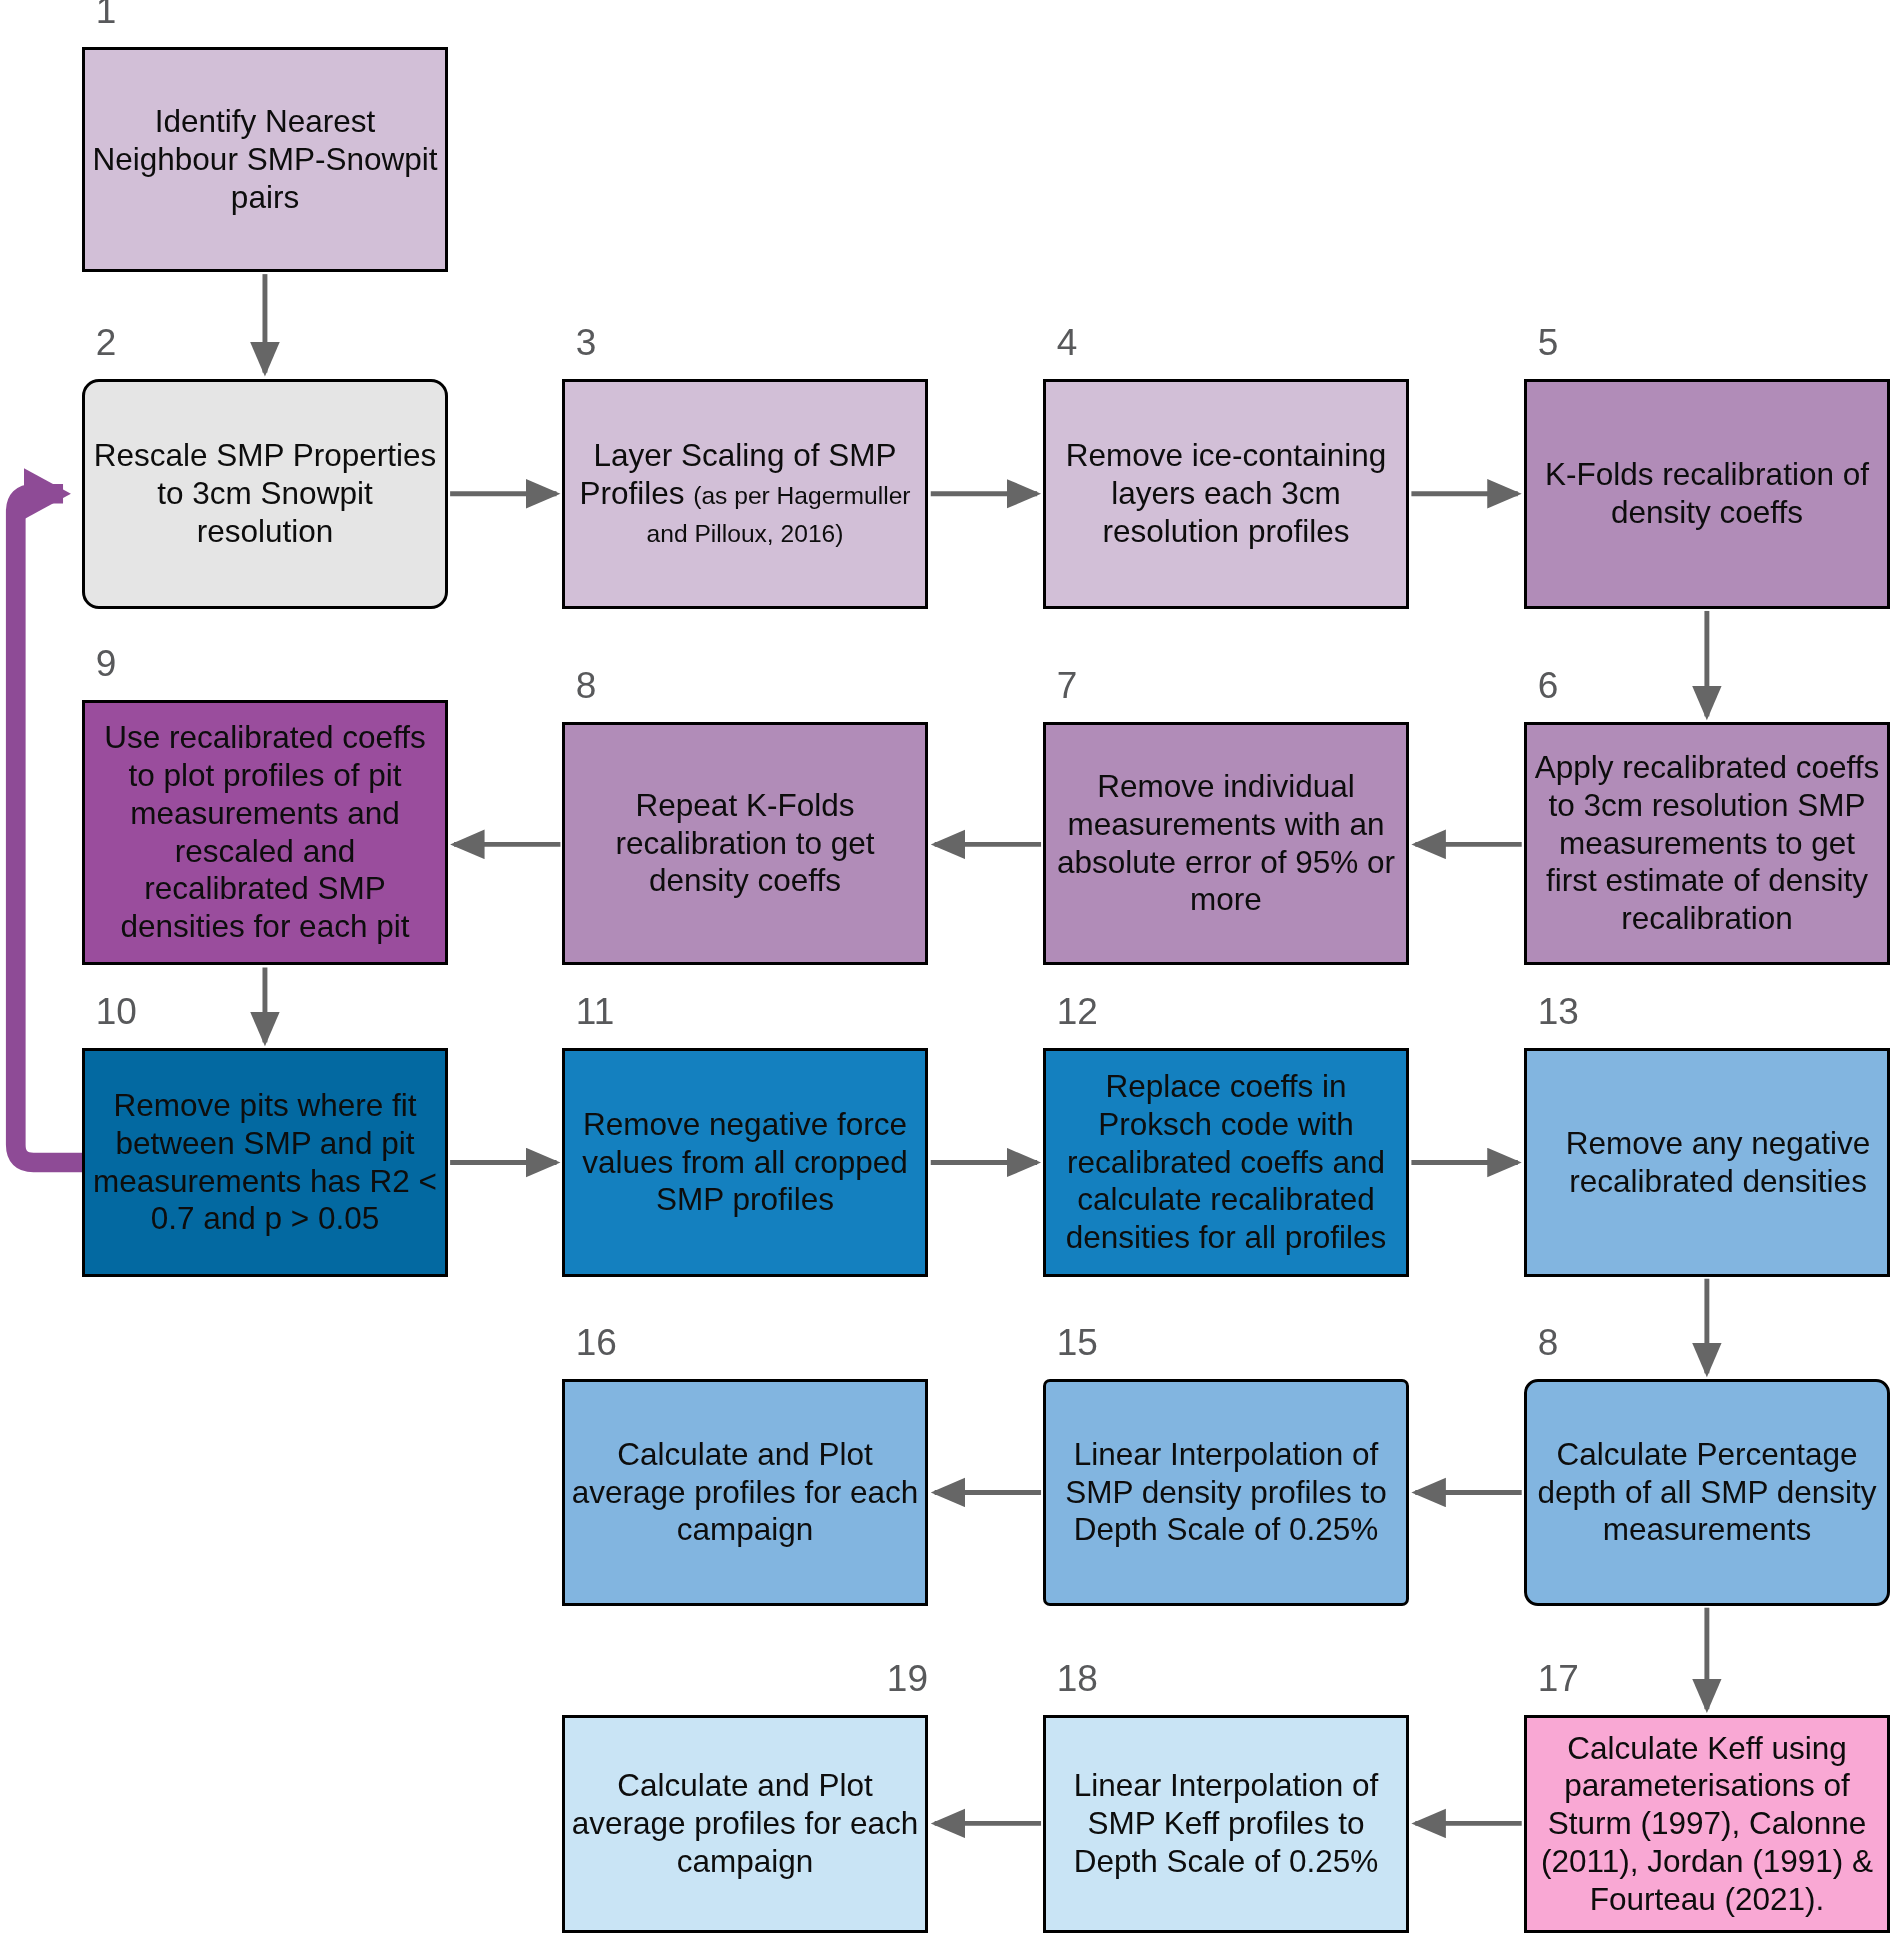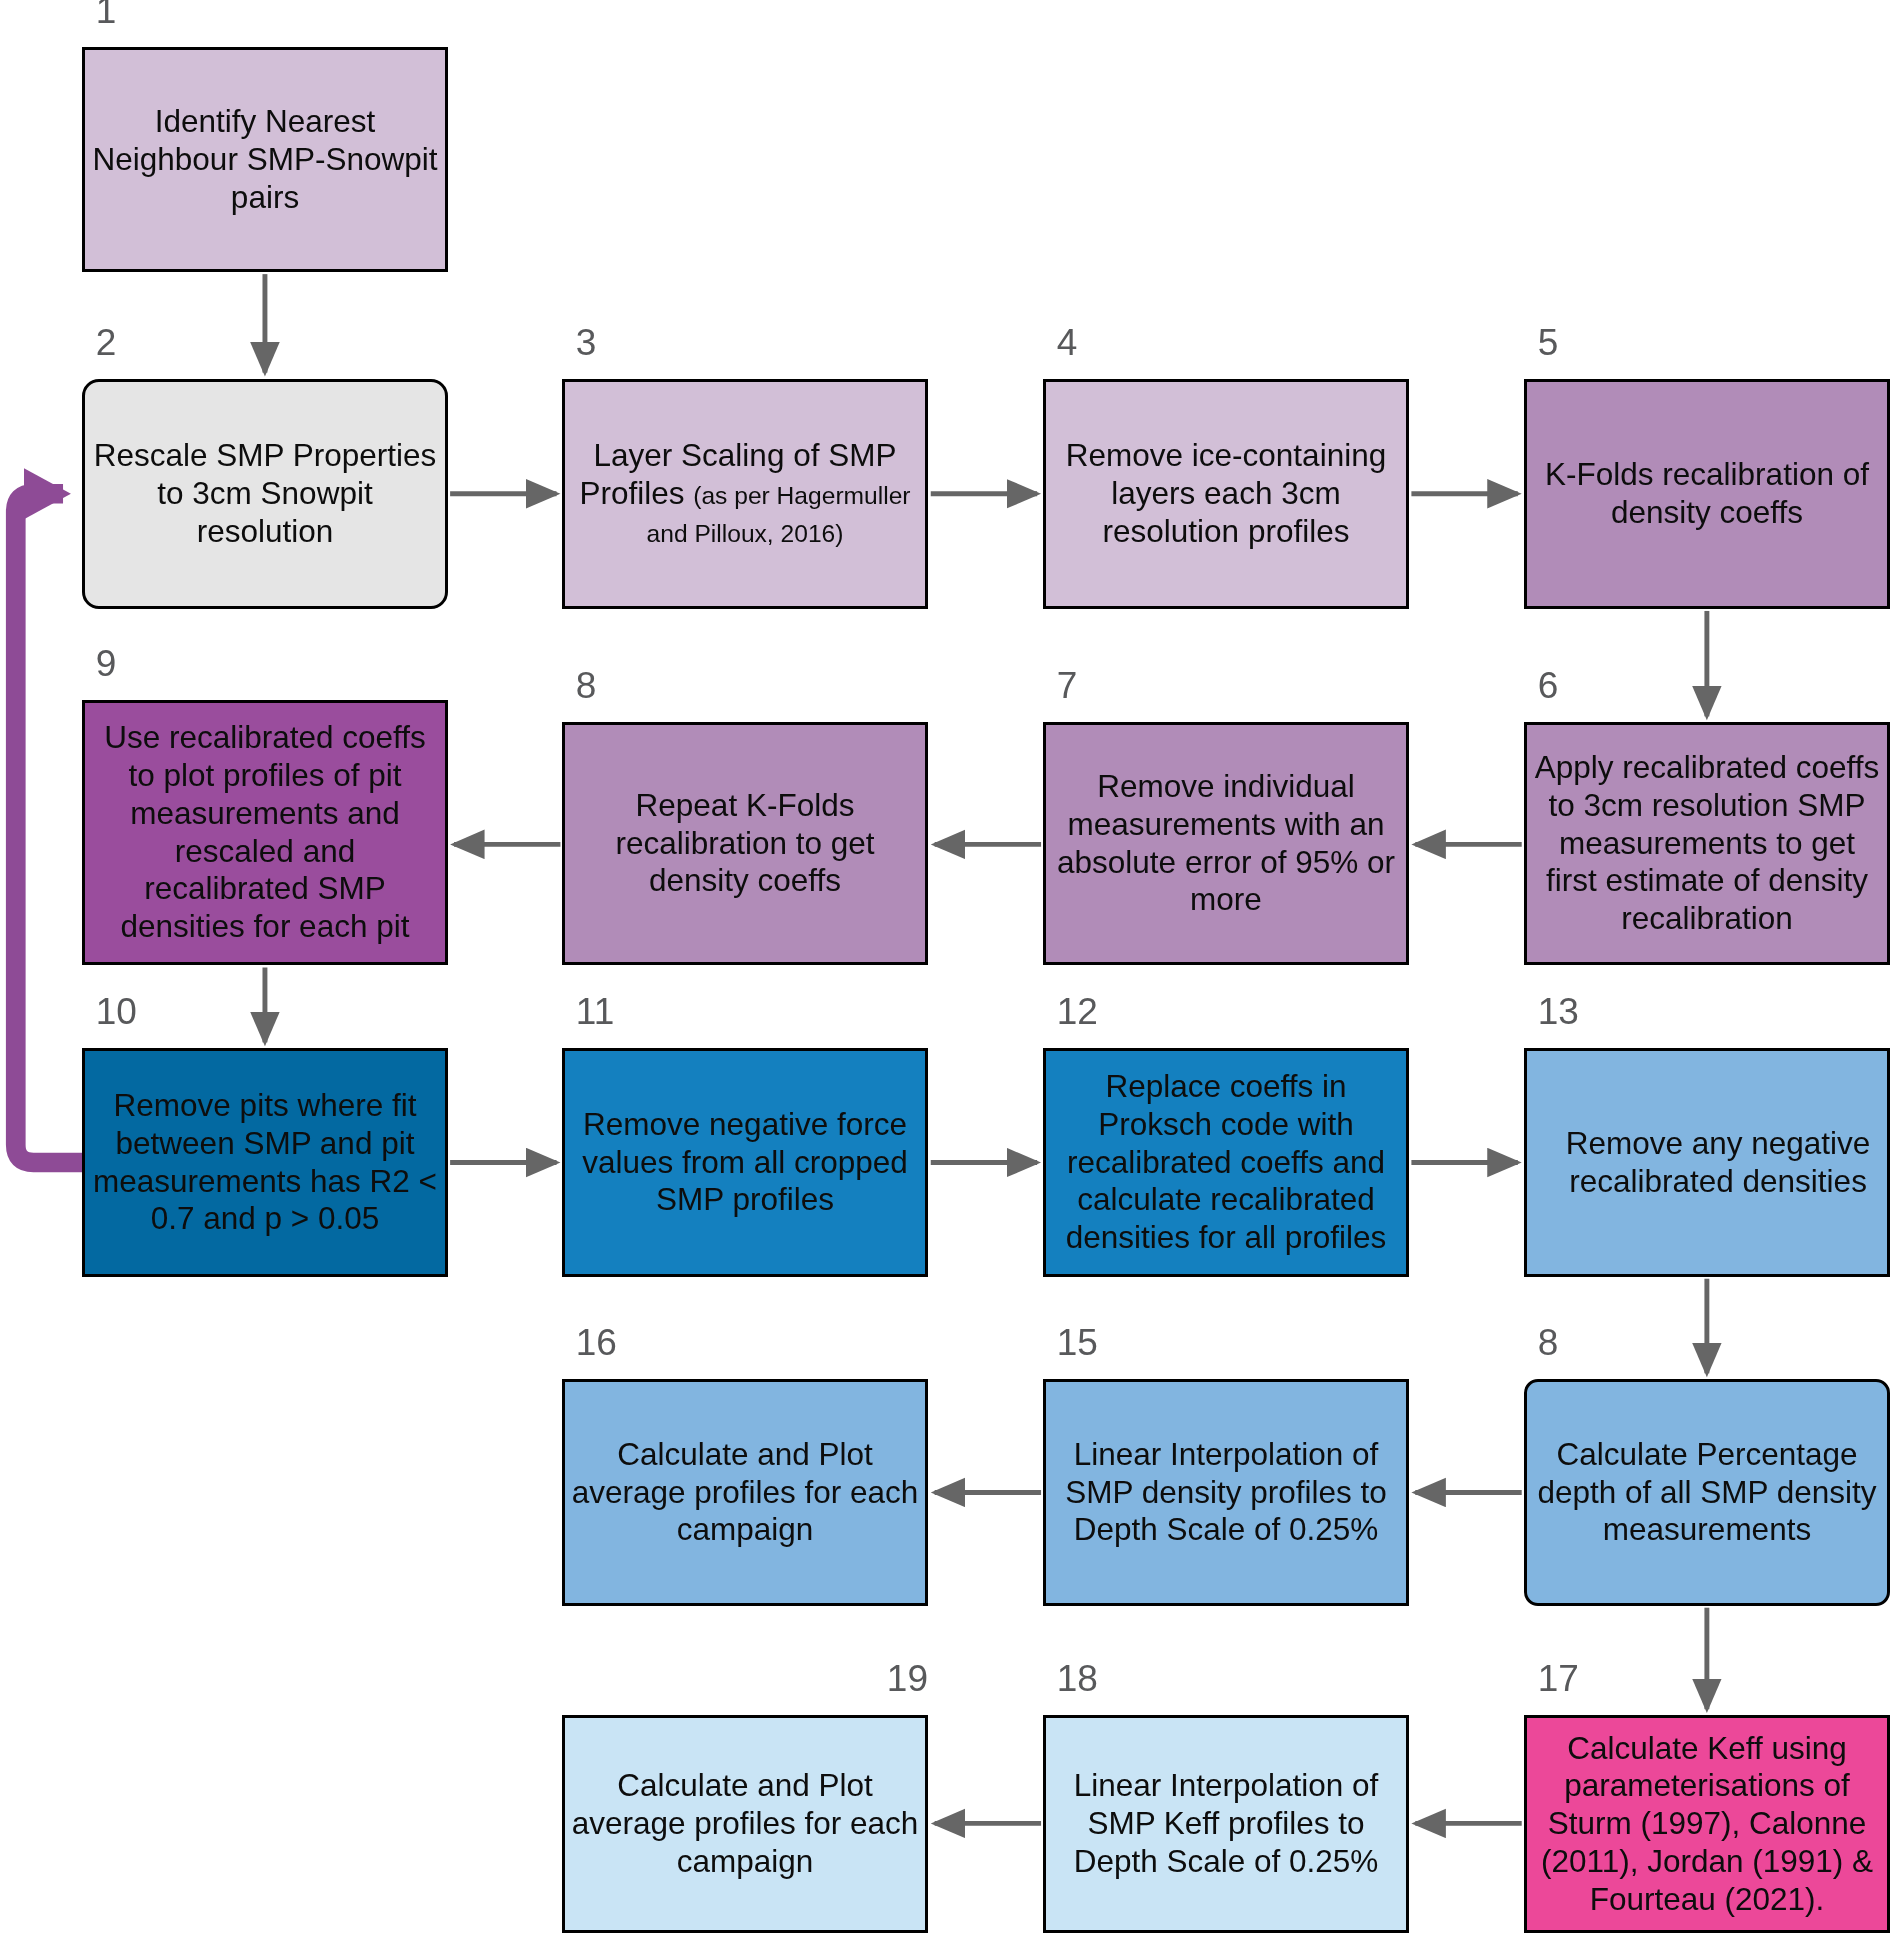--- a/index.html
+++ b/index.html
@@ -175,35 +175,35 @@
 
   <div class="node b14">
     <div class="num">8</div>
     <div class="box" style="background: rgb(130, 181, 224); border-radius: 14px;">
       <div class="label">Calculate Percentage depth of all SMP density measurements</div>
     </div>
   </div>
 
   <div class="node b15">
     <div class="num">15</div>
-    <div class="box" style="background: rgb(130, 181, 224);">
+    <div class="box" style="background: rgb(130, 181, 224); border-radius: 7px;">
       <div class="label">Linear Interpolation of SMP density profiles to Depth Scale of 0.25%</div>
     </div>
   </div>
 
   <div class="node b16">
     <div class="num">16</div>
     <div class="box" style="background: rgb(130, 181, 224);">
       <div class="label">Calculate and Plot average profiles for each campaign</div>
     </div>
   </div>
 
   <div class="node b17">
     <div class="num">17</div>
-    <div class="box" style="background: #ec4899;">
+    <div class="box" style="background: #f9a8d4;">
       <div class="label">Calculate Keff using parameterisations of Sturm (1997), Calonne (2011), Jordan (1991) &amp; Fourteau (2021).</div>
     </div>
   </div>
 
   <div class="node b18">
     <div class="num">18</div>
     <div class="box" style="background: rgb(201, 228, 245);">
       <div class="label">Linear Interpolation of SMP Keff profiles to Depth Scale of 0.25%</div>
     </div>
   </div>

